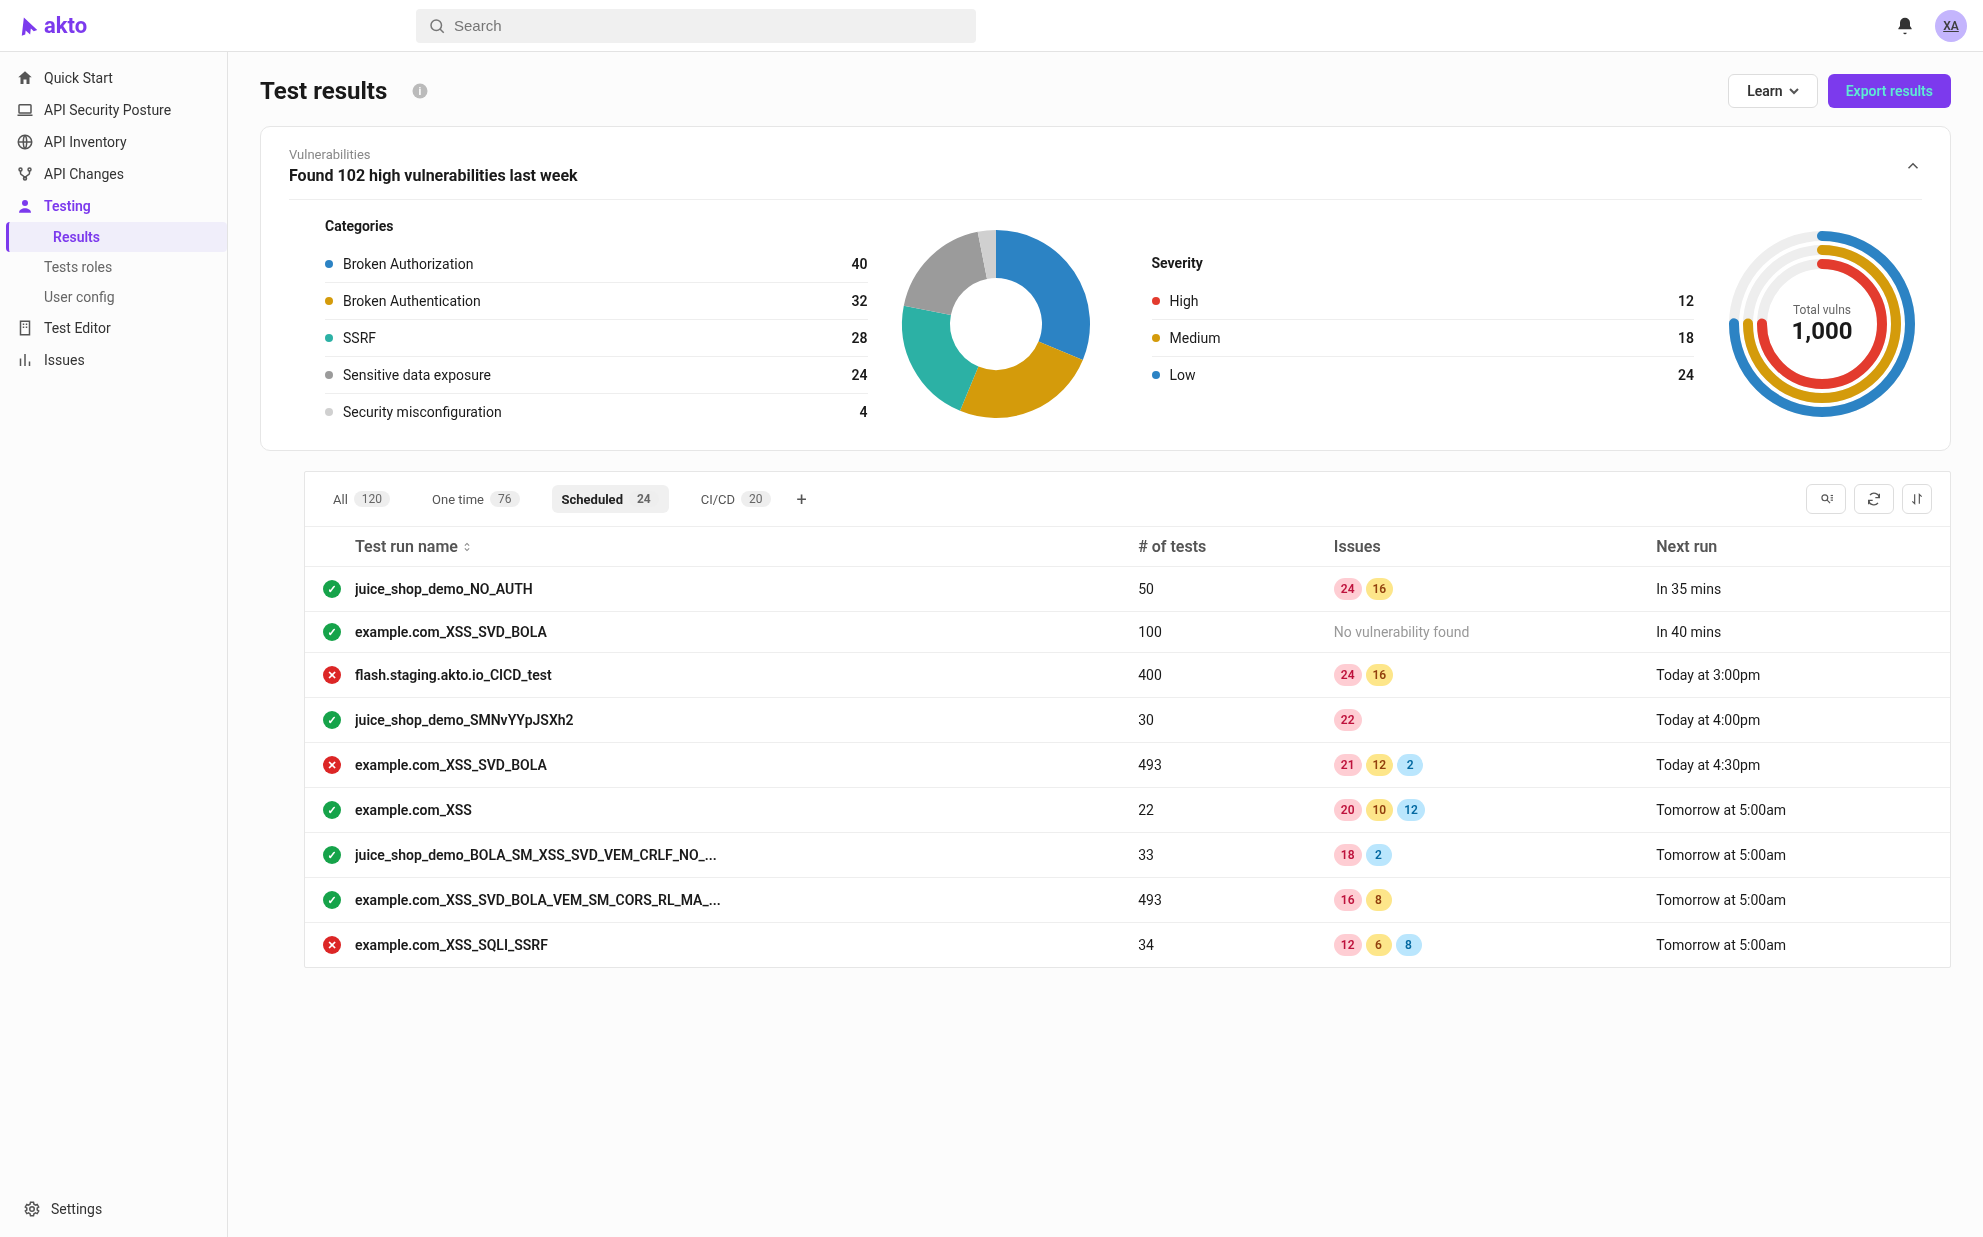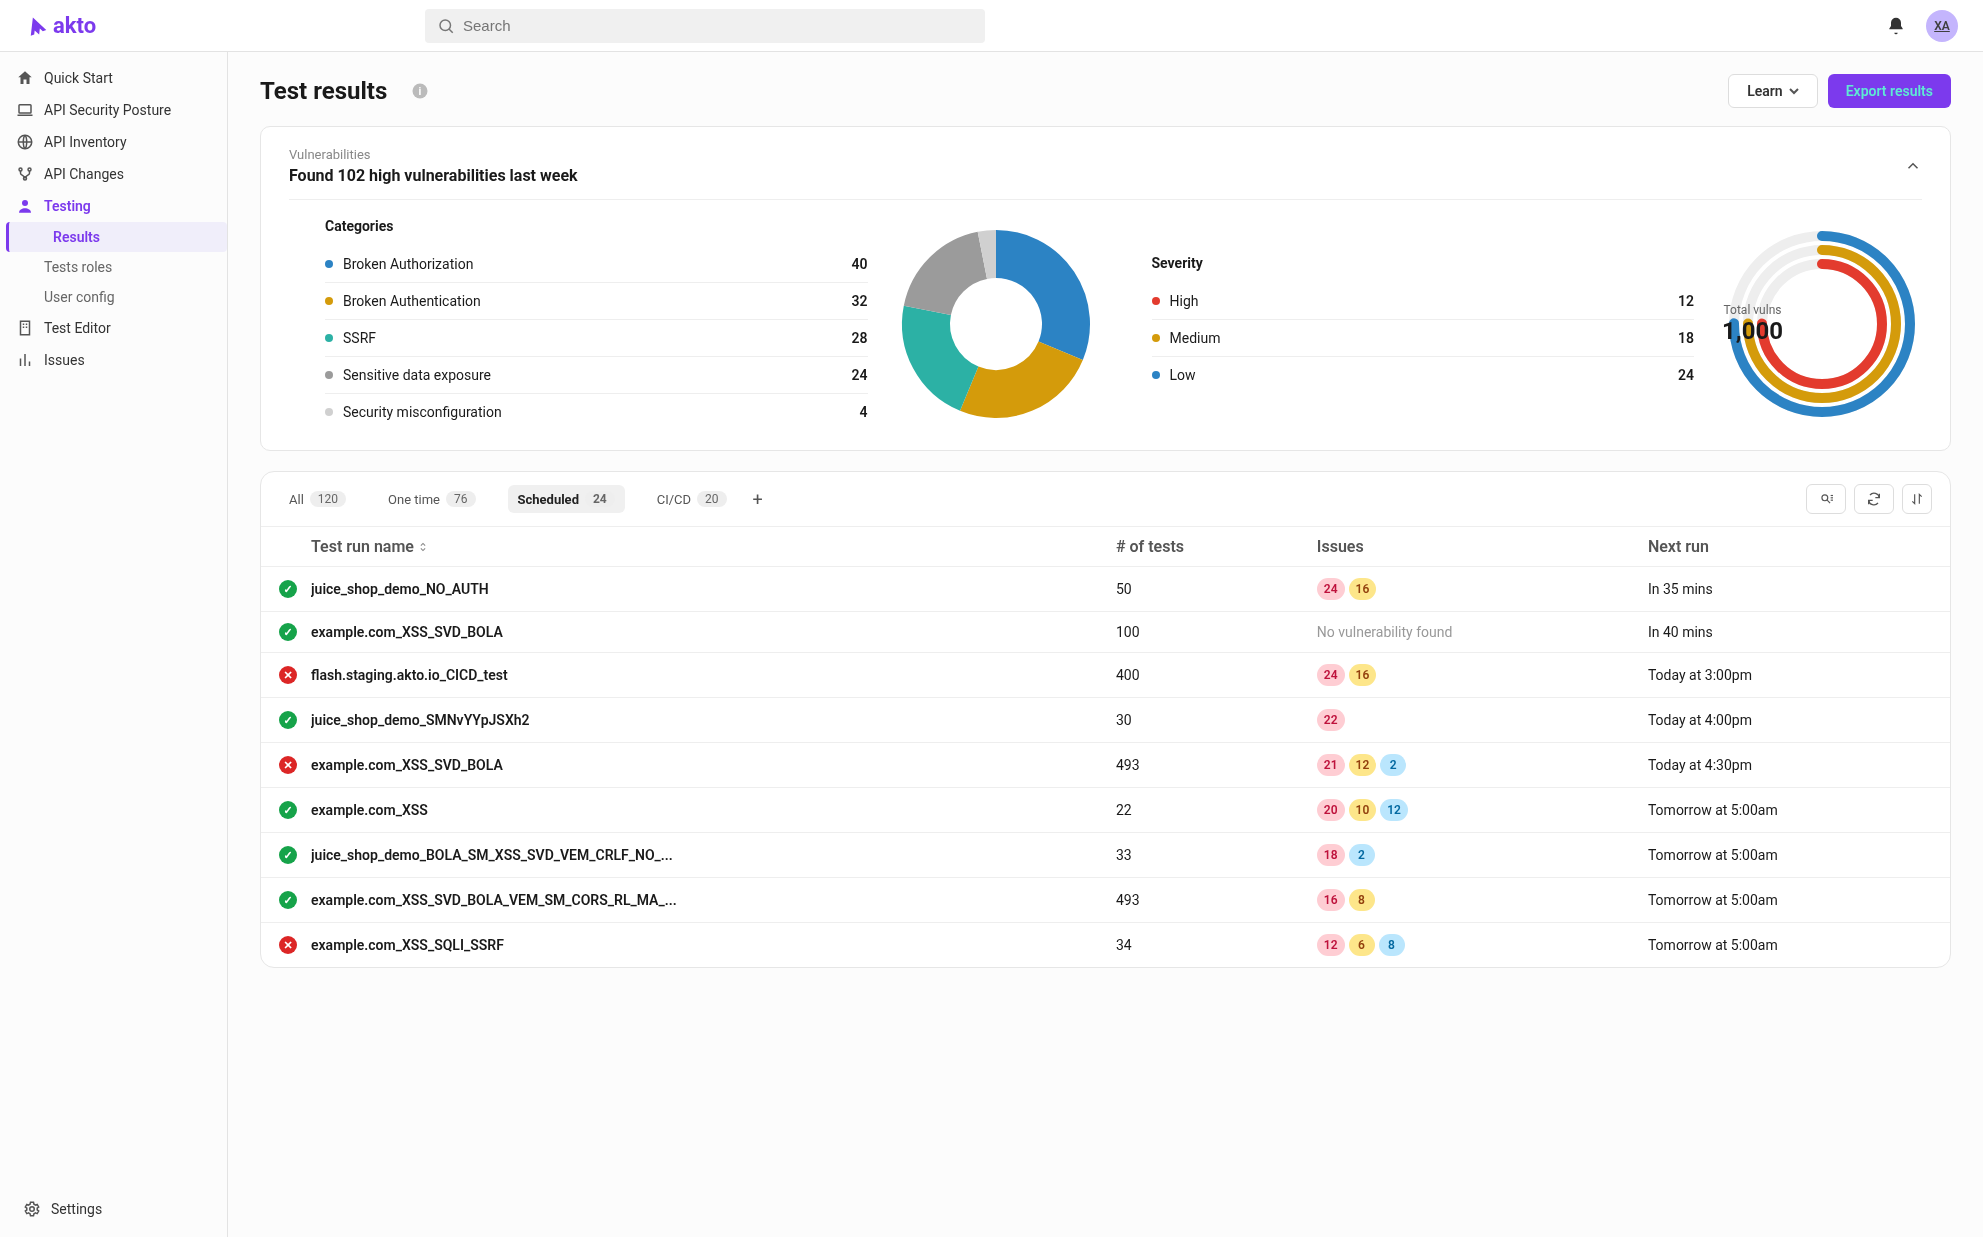--- a/index.html
+++ b/index.html
@@ -1,17 +1,17 @@
 <!DOCTYPE html>
 <html><head>
 <meta charset="utf-8">
 <style>
 * { box-sizing: border-box; margin: 0; padding: 0; }
 body { font-family: -apple-system, BlinkMacSystemFont, "Segoe UI", Roboto, sans-serif; background: #ffffff; color: #1a1a1a; font-size: 14px; }
-.header { display: flex; align-items: center; height: 52px; padding: 0 25px; border-bottom: 1px solid #e3e3e3; }
+.header { display: flex; align-items: center; height: 52px; padding: 0 16px; border-bottom: 1px solid #e3e3e3; }
 .logo { display: flex; align-items: center; gap: 6px; font-size: 22px; font-weight: 700; color: #7c3aed; width: 210px; }
 .logo-icon { width: 22px; height: 22px; }
 .search-bar { flex: 0 0 560px; background: #f0f0f0; border-radius: 4px; display: flex; align-items: center; padding: 6px 12px; height: 34px; margin-left: 190px; }
 .search-bar input { border: none; background: transparent; outline: none; flex: 1; font-size: 15px; color: #666; }
 .header-right { margin-left: auto; display: flex; align-items: center; gap: 20px; }
 .avatar { width: 32px; height: 32px; border-radius: 50%; background: #c4b5fd; display: flex; align-items: center; justify-content: center; font-size: 12px; font-weight: 600; color: #3f3f3f; text-decoration: underline; }
 .layout { display: flex; min-height: calc(100vh - 52px); }
 .sidebar { width: 228px; border-right: 1px solid #e3e3e3; background: #fcfcfc; display: flex; flex-direction: column; padding-top: 10px; }
 .sidebar-item { display: flex; align-items: center; gap: 10px; padding: 7px 16px; cursor: pointer; color: #333; font-size: 14px; }
 .sidebar-item.sub { padding-left: 44px; color: #666; }
@@ -33,25 +33,25 @@
 .vuln-title { font-size: 16px; font-weight: 700; }
 .charts-row { display: flex; gap: 20px; }
 .chart-col { flex: 1; display: flex; gap: 28px; align-items: center; margin-left: 36px; }
 .chart-list { flex: 1; }
 .chart-list-title { font-size: 14px; font-weight: 700; margin-bottom: 12px; }
 .chart-list-row { display: flex; align-items: center; padding: 10px 0; border-bottom: 1px solid #eee; font-size: 14px; }
 .chart-list-row:last-child { border-bottom: none; }
 .dot { width: 8px; height: 8px; border-radius: 50%; margin-right: 10px; flex-shrink: 0; }
 .chart-list-row .count { margin-left: auto; font-weight: 600; }
 .donut-wrap { width: 200px; height: 200px; position: relative; }
-.concentric-wrap { width: 200px; height: 200px; position: relative; display: flex; align-items: center; justify-content: flex-start; }
+.concentric-wrap { width: 200px; height: 200px; position: relative; display: flex; align-items: center; justify-content: center; }
 .conc-center { position: absolute; text-align: center; }
 .conc-center .lbl { font-size: 12px; color: #666; }
 .conc-center .val { font-size: 24px; font-weight: 700; }
-.table-card { background: #fff; border: 1px solid #e6e6e6; border-radius: 14px; }
+.table-card { background: #fff; border: 1px solid #e6e6e6; border-radius: 2px; margin-left: 44px; }
 .tabs-row { display: flex; align-items: center; padding: 12px 18px; gap: 8px; }
 .tab { padding: 6px 10px; border-radius: 6px; font-size: 13px; color: #555; display: flex; align-items: center; gap: 6px; cursor: pointer; }
 .tab.active { background: #f0f0f0; font-weight: 700; color: #222; }
 .pill { background: #eee; border-radius: 10px; padding: 1px 8px; font-size: 12px; color: #666; }
 .tab-actions { margin-left: auto; display: flex; gap: 8px; }
 .icon-btn { border: 1px solid #ddd; background: #fff; width: 40px; height: 30px; border-radius: 6px; display: flex; align-items: center; justify-content: center; cursor: pointer; }
 .table { width: 100%; border-collapse: collapse; }
 .table th { text-align: left; font-size: 16px; font-weight: 600; color: #555; padding: 10px 18px; border-top: 1px solid #eee; }
 .table td { padding: 11px 18px; border-top: 1px solid #eee; font-size: 14px; }
 .status-icon { width: 18px; height: 18px; border-radius: 50%; display: inline-flex; align-items: center; justify-content: center; color: #fff; font-size: 11px; font-weight: bold; margin-right: 14px; vertical-align: middle; }

